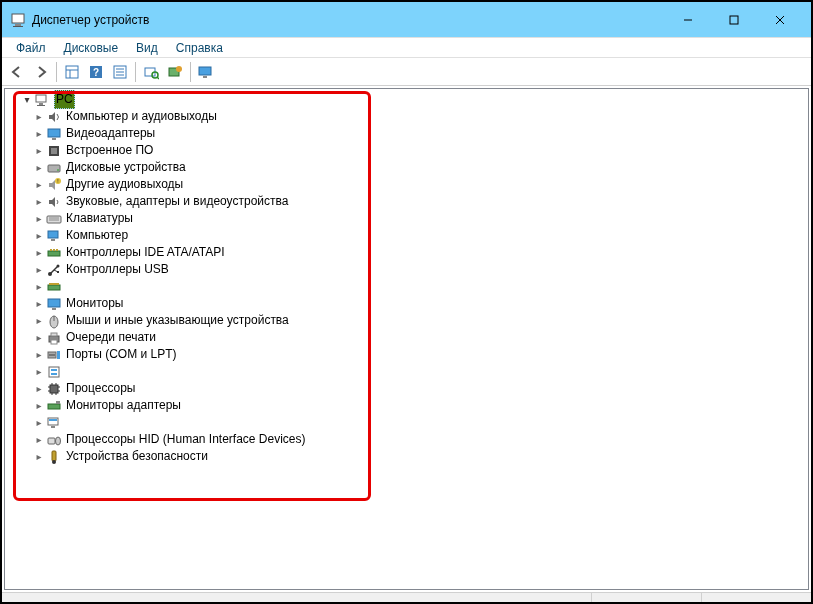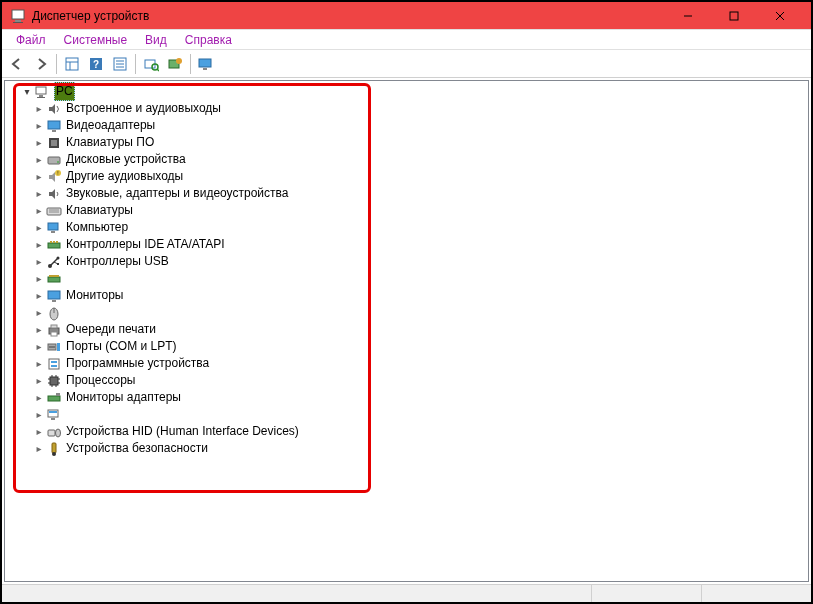--- a/index.html
+++ b/index.html
@@ -10,23 +10,23 @@
     font-size: 12px;
     background: #fff;
     width: 813px;
     height: 604px;
     overflow: hidden;
     border: 2px solid #000;
   }
   .titlebar {
     display: flex;
     align-items: center;
-    height: 28px;
+    height: 36px;
     padding: 0 8px;
-    background: #ef4444;
+    background: #7dd3fc;
     border-bottom: 1px solid #e0e0e0;
   }
   .titlebar .app-icon {
     width: 16px; height: 16px;
     margin-right: 6px;
     display: inline-flex;
     align-items: center; justify-content: center;
   }
   .titlebar .title {
     flex: 1;
@@ -48,21 +48,21 @@
     height: 20px;
     padding: 0 6px;
     gap: 2px;
     background: #fff;
     border-bottom: 1px solid #e0e0e0;
     align-items: center;
   }
   .menubar .menuitem {
     padding: 1px 8px;
     font-size: 12px;
-    color: #a21caf;
+    color: #0c4a6e;
   }
   .toolbar {
     display: flex;
     align-items: center;
     height: 28px;
     padding: 0 4px;
     gap: 2px;
     background: #fff;
     border-bottom: 1px solid #d0d0d0;
   }
@@ -167,21 +167,21 @@
       <svg width="10" height="10">
           <line x1="1" y1="1" x2="9" y2="9" stroke="#000"></line>
           <line x1="9" y1="1" x2="1" y2="9" stroke="#000"></line>
         </svg>
     </div>
   </div>
 </div>
 
 <div class="menubar">
   <div class="menuitem">Файл</div>
-  <div class="menuitem">Системные</div>
+  <div class="menuitem">Дисковые</div>
   <div class="menuitem">Вид</div>
   <div class="menuitem">Справка</div>
 </div>
 
 <div class="toolbar">
   <div class="tbtn">
     <svg width="16" height="16">
         <path d="M10 3 L4 8 L10 13" fill="none" stroke="#555" stroke-width="2"></path>
       </svg>
   </div>
@@ -249,41 +249,41 @@
         <span class="node-label selected">PC</span>
       </div>
       <div class="tree-row child">
         <span class="expander">▸</span>
         <span class="node-icon">
           <svg width="16" height="16" viewBox="0 0 16 16">
             <path d="M3 6 L6 6 L9 3 L9 13 L6 10 L3 10 Z" fill="#666"></path>
             <path d="M11 5 Q14 8 11 11" fill="none" stroke="#666"></path>
           </svg>
         </span>
-        <span class="node-label">Встроенное и аудиовыходы</span>
+        <span class="node-label">Компьютер и аудиовыходы</span>
       </div>
       <div class="tree-row child">
         <span class="expander">▸</span>
         <span class="node-icon">
           <svg width="16" height="16" viewBox="0 0 16 16">
             <rect x="2" y="3" width="12" height="8" fill="#4aa0e0" stroke="#2a6aa0"></rect>
             <rect x="6" y="12" width="4" height="2" fill="#888"></rect>
           </svg>
         </span>
         <span class="node-label">Видеоадаптеры</span>
       </div>
       <div class="tree-row child">
         <span class="expander">▸</span>
         <span class="node-icon">
           <svg width="16" height="16" viewBox="0 0 16 16">
             <rect x="3" y="3" width="10" height="10" fill="#444"></rect>
             <rect x="5" y="5" width="6" height="6" fill="#888"></rect>
           </svg>
         </span>
-        <span class="node-label">Клавиатуры ПО</span>
+        <span class="node-label">Встроенное ПО</span>
       </div>
       <div class="tree-row child">
         <span class="expander">▸</span>
         <span class="node-icon">
           <svg width="16" height="16" viewBox="0 0 16 16">
             <rect x="2" y="5" width="12" height="7" rx="1" fill="#b0b0b0" stroke="#666"></rect>
             <circle cx="12" cy="10" r="1" fill="#5a5"></circle>
           </svg>
         </span>
         <span class="node-label">Дисковые устройства</span>
@@ -375,20 +375,21 @@
         <span class="node-label">Мониторы</span>
       </div>
       <div class="tree-row child">
         <span class="expander">▸</span>
         <span class="node-icon">
           <svg width="16" height="16" viewBox="0 0 16 16">
             <ellipse cx="8" cy="9" rx="4" ry="6" fill="#ccc" stroke="#666"></ellipse>
             <line x1="8" y1="3" x2="8" y2="8" stroke="#666"></line>
           </svg>
         </span>
+        <span class="node-label">Мыши и иные указывающие устройства</span>
       </div>
       <div class="tree-row child">
         <span class="expander">▸</span>
         <span class="node-icon">
           <svg width="16" height="16" viewBox="0 0 16 16">
             <rect x="3" y="6" width="10" height="6" fill="#888" stroke="#555"></rect>
             <rect x="5" y="3" width="6" height="3" fill="#ddd" stroke="#888"></rect>
             <rect x="5" y="10" width="6" height="4" fill="#fff" stroke="#888"></rect>
           </svg>
         </span>
@@ -409,21 +410,20 @@
       </div>
       <div class="tree-row child">
         <span class="expander">▸</span>
         <span class="node-icon">
           <svg width="16" height="16" viewBox="0 0 16 16">
             <rect x="3" y="3" width="10" height="10" fill="#fff" stroke="#666"></rect>
             <rect x="5" y="5" width="6" height="2" fill="#4aa0e0"></rect>
             <rect x="5" y="9" width="6" height="2" fill="#4aa0e0"></rect>
           </svg>
         </span>
-        <span class="node-label">Программные устройства</span>
       </div>
       <div class="tree-row child">
         <span class="expander">▸</span>
         <span class="node-icon">
           <svg width="16" height="16" viewBox="0 0 16 16">
             <rect x="4" y="4" width="8" height="8" fill="#666" stroke="#333"></rect>
             <line x1="2" y1="6" x2="4" y2="6" stroke="#333"></line>
             <line x1="2" y1="10" x2="4" y2="10" stroke="#333"></line>
             <line x1="12" y1="6" x2="14" y2="6" stroke="#333"></line>
             <line x1="12" y1="10" x2="14" y2="10" stroke="#333"></line>
@@ -456,21 +456,21 @@
         </span>
       </div>
       <div class="tree-row child">
         <span class="expander">▸</span>
         <span class="node-icon">
           <svg width="16" height="16" viewBox="0 0 16 16">
             <rect x="2" y="6" width="7" height="6" rx="1" fill="#ddd" stroke="#666"></rect>
             <ellipse cx="12" cy="9" rx="2.5" ry="4" fill="#ccc" stroke="#666"></ellipse>
           </svg>
         </span>
-        <span class="node-label">Устройства HID (Human Interface Devices)</span>
+        <span class="node-label">Процессоры HID (Human Interface Devices)</span>
       </div>
       <div class="tree-row child">
         <span class="expander">▸</span>
         <span class="node-icon">
           <svg width="16" height="16" viewBox="0 0 16 16">
             <rect x="6" y="2" width="4" height="10" rx="1" fill="#c0a030" stroke="#806010"></rect>
             <circle cx="8" cy="13" r="2" fill="#333"></circle>
           </svg>
         </span>
         <span class="node-label">Устройства безопасности</span>

